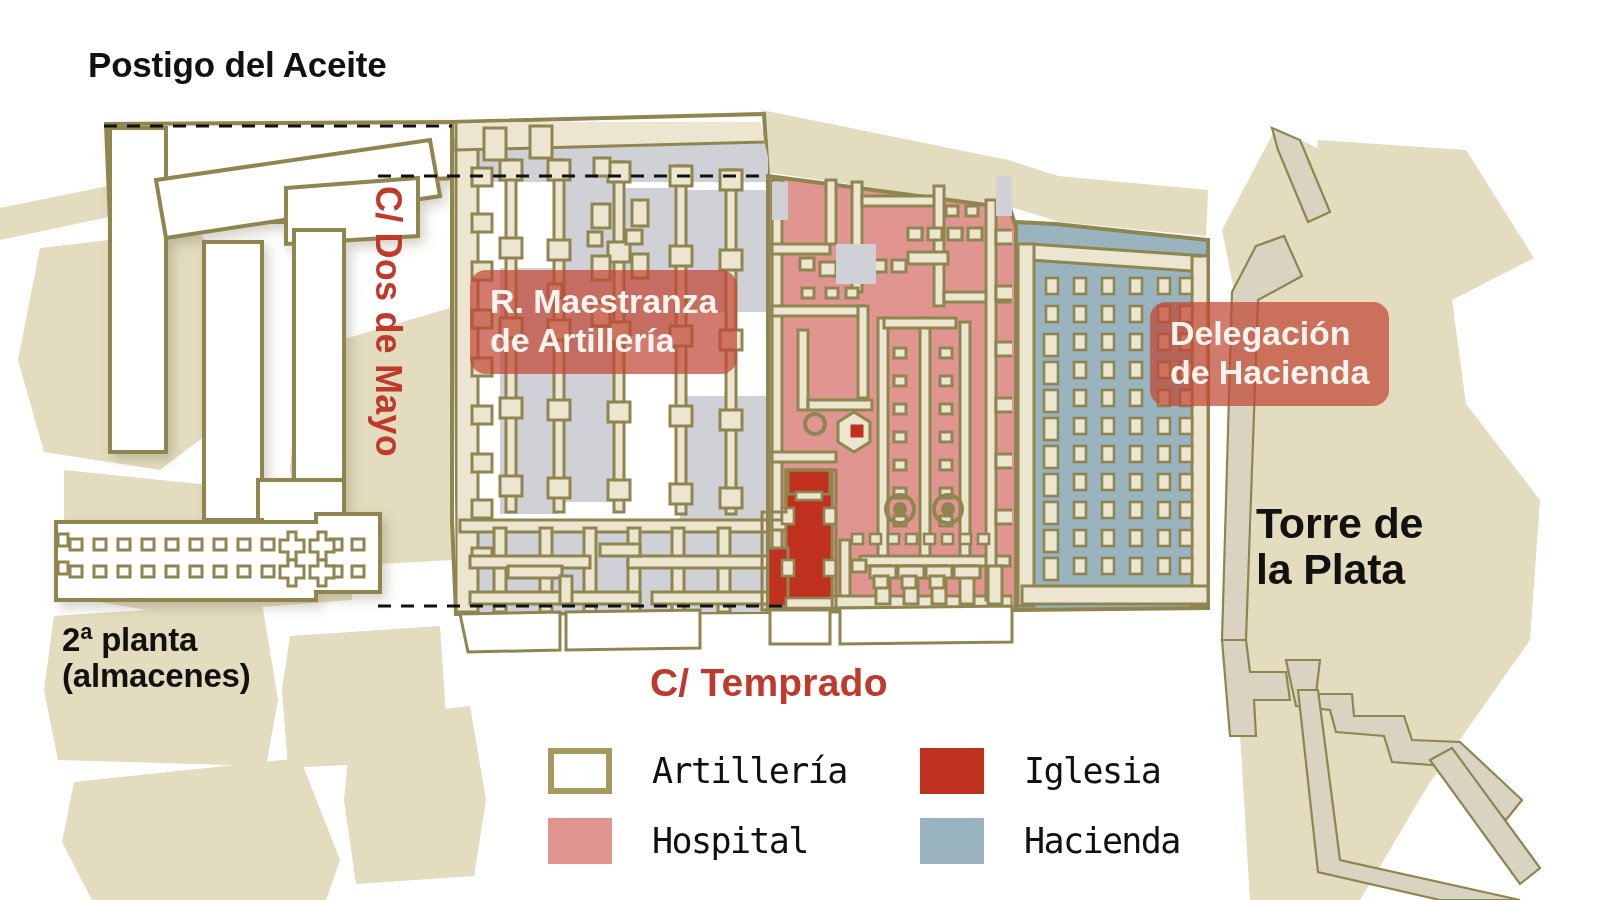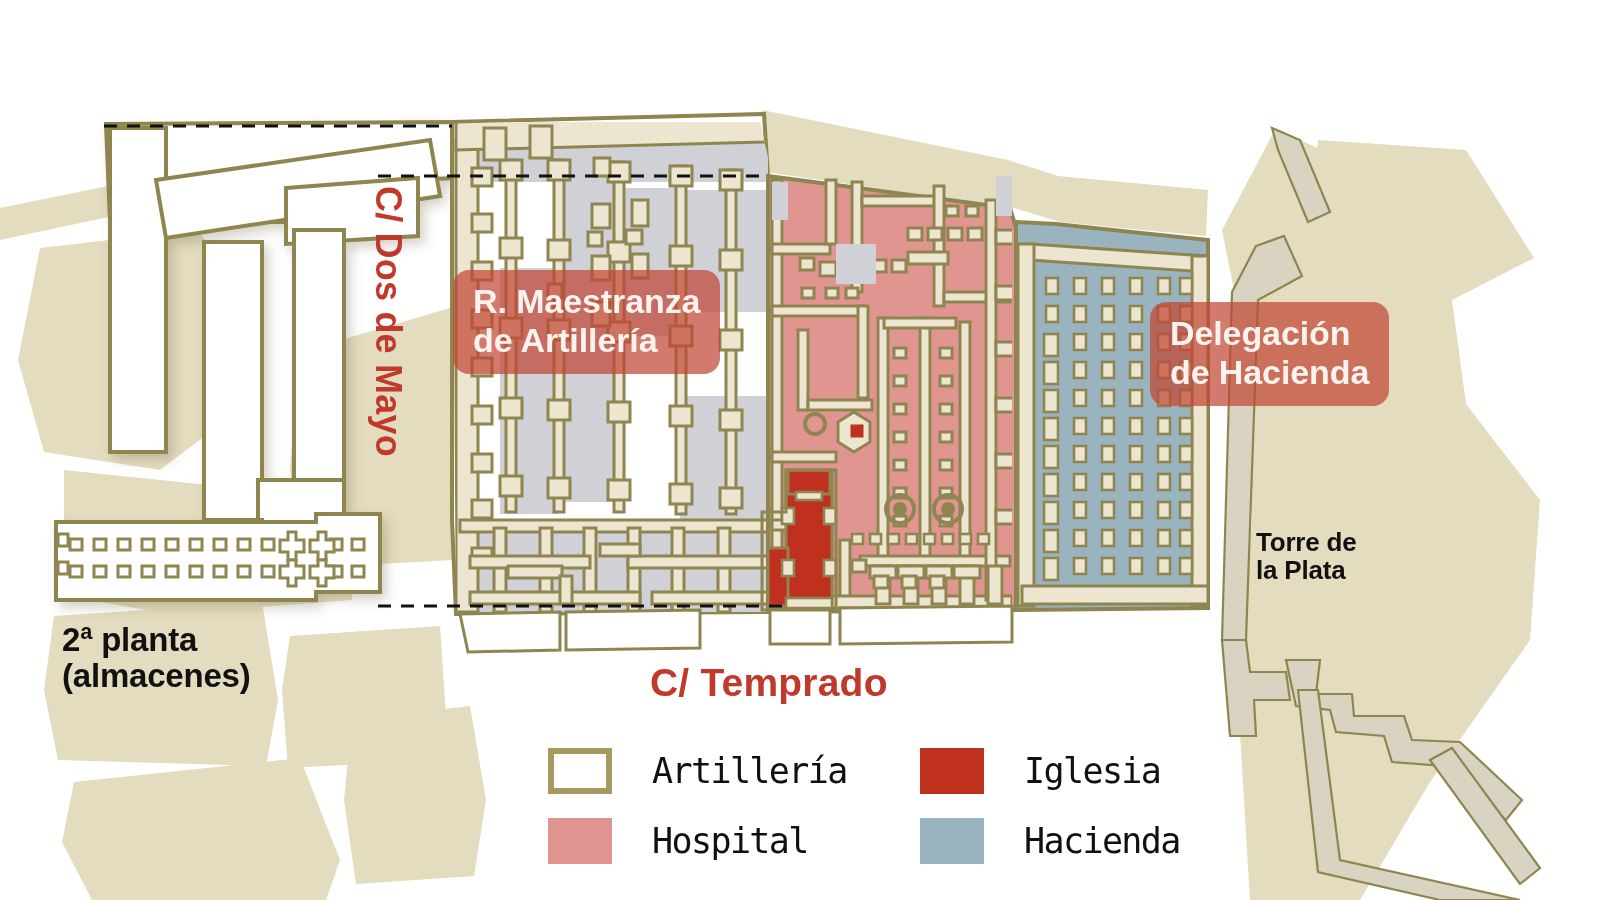--- a/index.html
+++ b/index.html
@@ -6,34 +6,34 @@
   body{width:1600px;height:900px;overflow:hidden;
        font-family:"Liberation Sans","DejaVu Sans",sans-serif;}
   #stage{position:relative;width:1600px;height:900px;background:#ffffff;}
   #map{position:absolute;inset:0;}
 
   
   .maplabel{position:absolute;font-weight:bold;color:#111111;line-height:1.08;
             white-space:pre-line;letter-spacing:-0.2px;}
   #lbl-postigo{left:88px;top:46px;font-size:35px;}
   #lbl-planta{left:62px;top:622px;font-size:33px;}
-  #lbl-torre{left:1256px;top:528px;font-size:26px;}
+  #lbl-torre{left:1256px;top:500px;font-size:43px;}
 
   .streetlabel{position:absolute;font-weight:bold;color:#c1392b;
                letter-spacing:.2px;line-height:1;}
   #lbl-temprado{left:650px;top:655px;font-size:39px;margin-top:8px;}
   #lbl-dosmayo{left:366px;top:186px;font-size:36px;width:50px;height:356px;}
   #lbl-dosmayo span{display:block;transform-origin:left top;
         transform:rotate(90deg) translate(0px,-40px);white-space:nowrap;}
 
   
   .callout{position:absolute;background:rgba(193,70,53,.72);border-radius:16px;
            color:#fdf3ee;font-weight:bold;font-size:34px;line-height:1.14;
            padding:12px 20px 14px 20px;white-space:pre-line;letter-spacing:-0.1px;}
-  #callout-maestranza{left:453px;top:270px;}
+  #callout-maestranza{left:470px;top:270px;}
   #callout-hacienda{left:1150px;top:302px;}
 
   
   #legend{position:absolute;left:548px;top:748px;width:580px;
           display:grid;grid-template-columns:104px 268px 104px auto;
           grid-row-gap:24px;align-items:center;}
   .swatch{width:64px;height:46px;box-sizing:border-box;}
   .sw-artilleria{background:#ffffff;border:6px solid #a79a5e;}
   .sw-hospital{background:#e09590;}
   .sw-iglesia{background:#c0301f;}
@@ -442,20 +442,21 @@
     <path d="M840,608 L1012,606 L1012,642 L840,644 Z"></path>
   </g>
 
   <g stroke="#111111" stroke-width="3.2" stroke-dasharray="13 10" fill="none">
     <line x1="104" y1="126" x2="452" y2="126"></line>
     <line x1="378" y1="176" x2="768" y2="176"></line>
     <line x1="378" y1="606" x2="790" y2="606"></line>
   </g>
 </svg>
 
+<div class="maplabel" id="lbl-postigo">Postigo del Aceite</div>
 <div class="maplabel" id="lbl-planta">2ª planta
 (almacenes)</div>
 <div class="maplabel" id="lbl-torre">Torre de
 la Plata</div>
 
 <div class="streetlabel" id="lbl-dosmayo">
       <span>C/ Dos de Mayo</span>
     </div>
 <div class="streetlabel" id="lbl-temprado">C/ Temprado</div>
 

